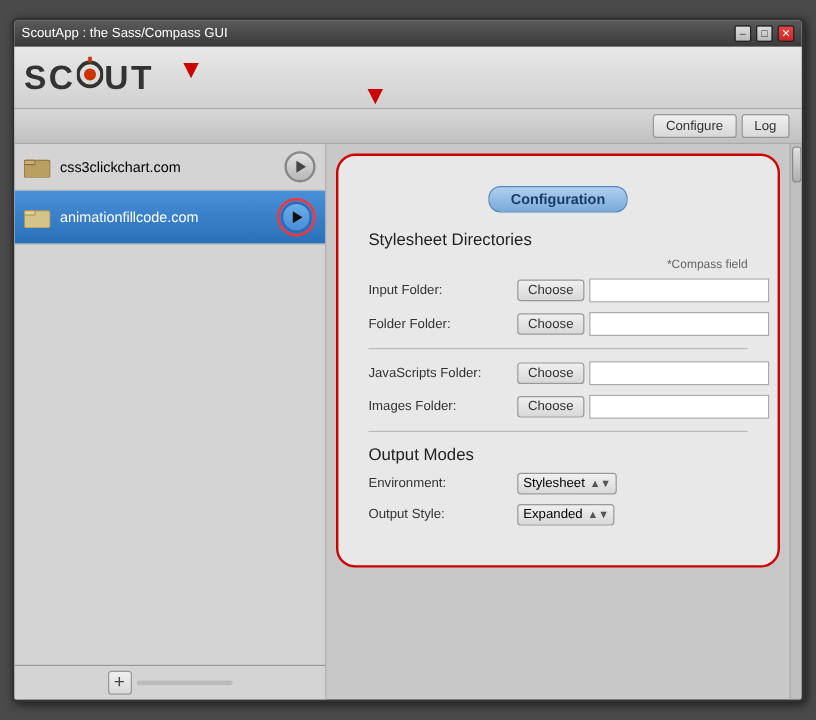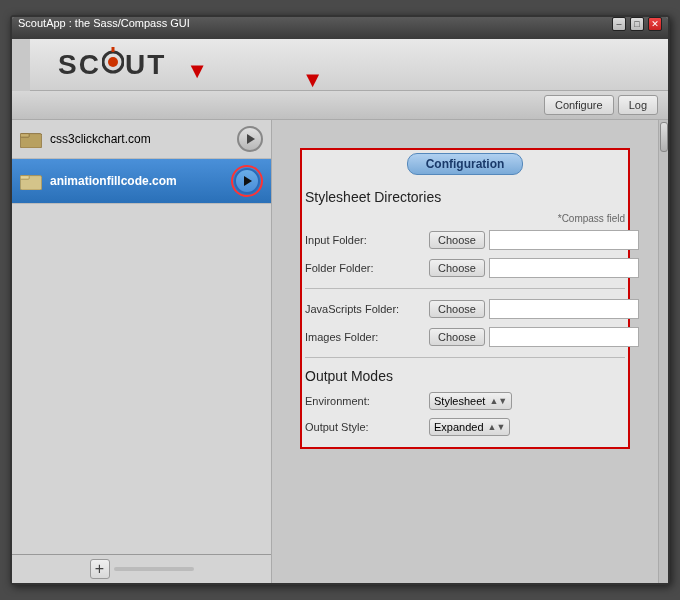--- a/index.html
+++ b/index.html
@@ -23,20 +23,21 @@
       border-radius: 4px;
       display: flex;
       flex-direction: column;
       box-shadow: 2px 2px 8px rgba(0,0,0,0.6);
     }
 
     .title-bar {
       background: linear-gradient(to bottom, #5a5a5a, #3a3a3a);
       height: 22px;
       display: flex;
+      align-items: center;
       justify-content: space-between;
       padding: 0 6px;
       border-radius: 2px 2px 0 0;
     }
 
     .title-bar-text {
       color: white;
       font-size: 11px;
     }
 
@@ -57,25 +58,24 @@
       font-size: 9px;
       color: #333;
     }
 
     .title-btn.minimize { background: linear-gradient(to bottom, #ddd, #bbb); }
     .title-btn.maximize { background: linear-gradient(to bottom, #ddd, #bbb); }
     .title-btn.close { background: linear-gradient(to bottom, #e44, #c22); color: white; }
 
     .header {
       background: linear-gradient(to bottom, #e8e8e8, #d0d0d0);
-      padding: 8px 28px;
-      display: flex;
-      align-items: flex-end;
+      padding: 8px 8px;
+      display: flex;
+      align-items: flex-start;
       border-bottom: 1px solid #aaa;
-      margin-left: 18px;
     }
 
     .logo {
       font-size: 28px;
       font-weight: bold;
       color: #333;
       letter-spacing: 2px;
       display: flex;
       align-items: center;
     }
@@ -110,21 +110,20 @@
       align-items: center;
       padding: 6px 8px;
       cursor: pointer;
       border-bottom: 1px solid #bbb;
       gap: 8px;
     }
 
     .sidebar-item.active {
       background: linear-gradient(to bottom, #4a90d9, #2a70b8);
       color: white;
-      font-weight: bold;
     }
 
     .folder-icon {
       width: 22px;
       height: 18px;
       position: relative;
     }
 
     .folder-icon svg {
       width: 22px;
@@ -160,25 +159,25 @@
       border-top: 5px solid transparent;
       border-bottom: 5px solid transparent;
       margin-left: 2px;
     }
 
     .sidebar-item.active .play-btn-triangle {
       border-left-color: #111;
     }
 
     .config-container {
-      margin: 28px;
+      margin: 8px;
       border: 2px solid #cc0000;
-      border-radius: 0;
+      border-radius: 16px;
       background: #e8e8e8;
-      padding: 3px;
+      padding: 25px;
     }
 
     .config-tab {
       display: flex;
       justify-content: center;
       margin-bottom: 14px;
     }
 
     .config-tab-label {
       background: linear-gradient(to bottom, #b0d0f0, #7aaad8);

